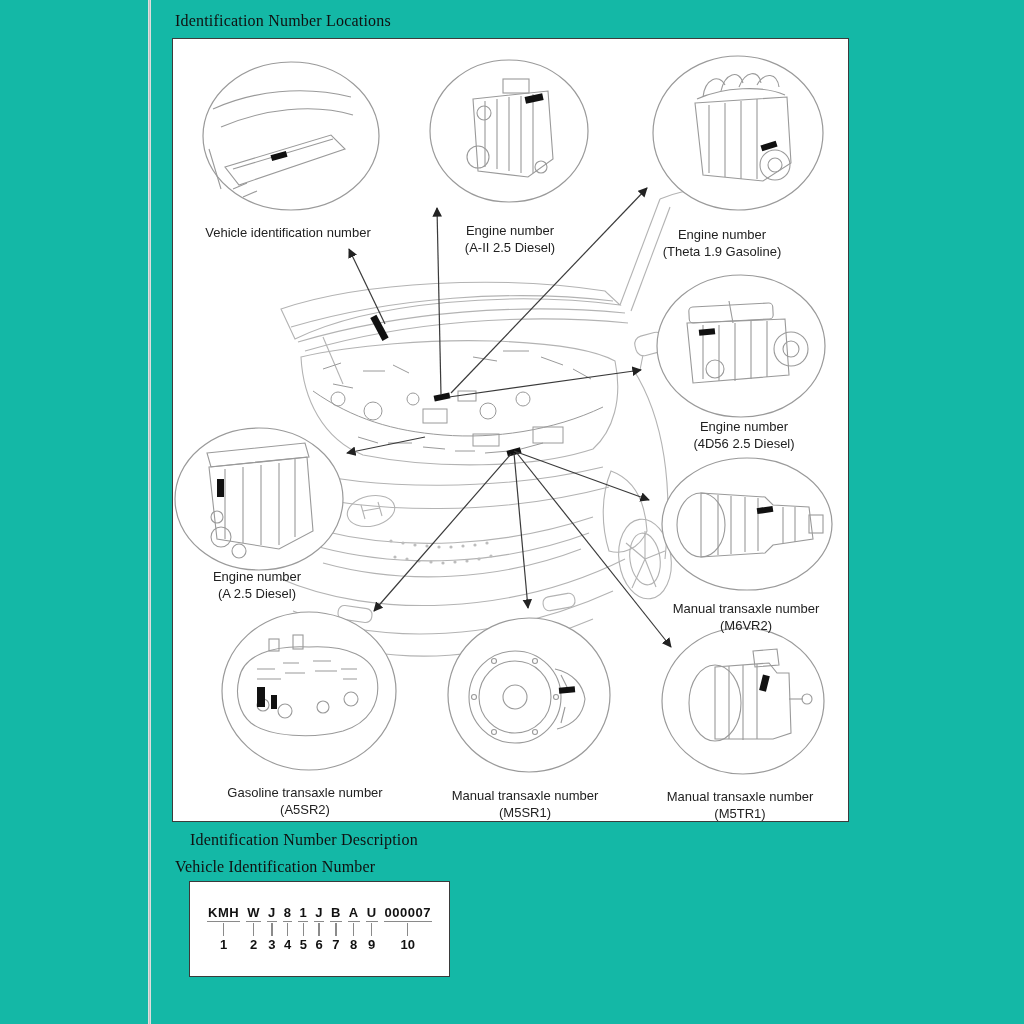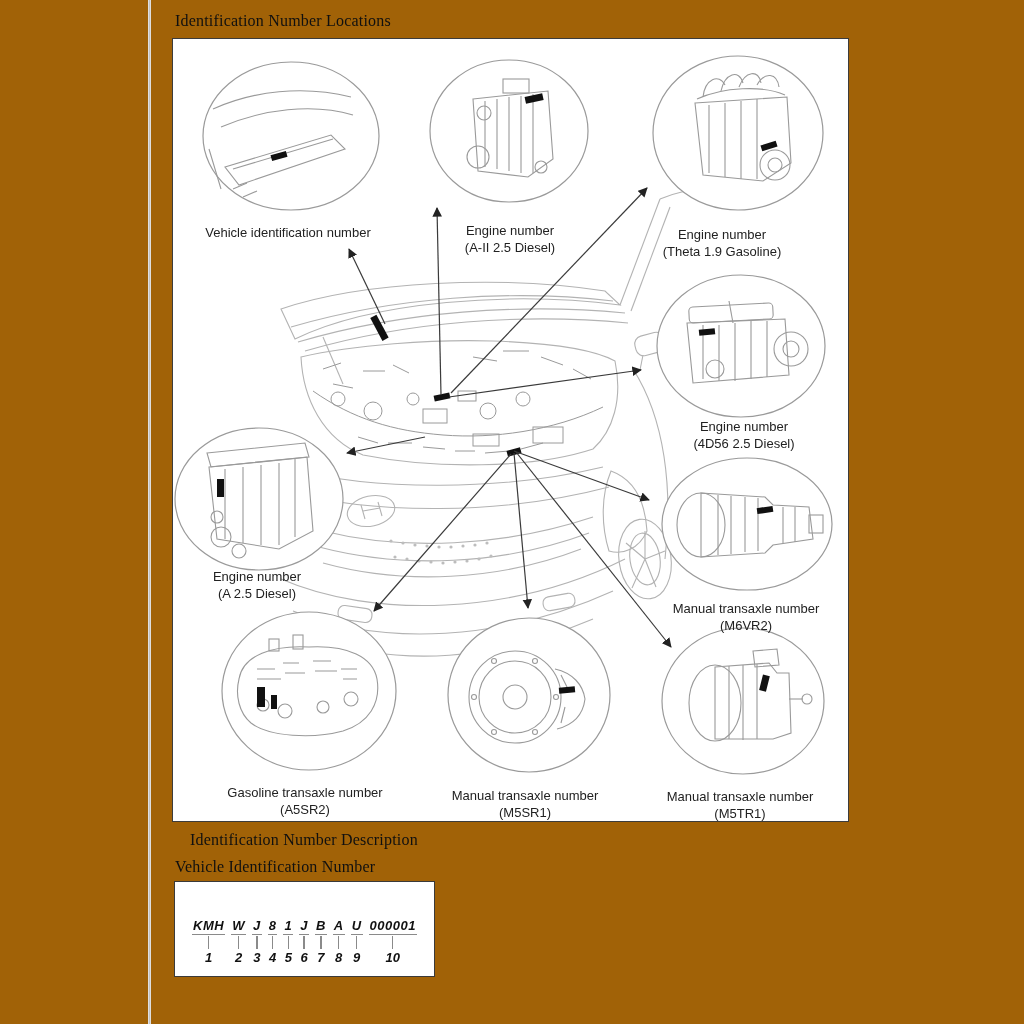--- a/index.html
+++ b/index.html
@@ -1,29 +1,29 @@
 <!DOCTYPE html>
 <html><head>
 <meta charset="utf-8">
 <style>
   html,body{margin:0;padding:0;background:#fff;}
-  #page{position:relative;width:1024px;height:1024px;background:#a16207;overflow:hidden;
+  #page{position:relative;width:1024px;height:1024px;background:#14b8a6;overflow:hidden;
         font-family:"Liberation Sans",sans-serif;color:#1a1a1a;}
   .page-edge{position:absolute;top:0;bottom:0;width:3px;
              background:linear-gradient(to right,#eee,#c2c2c2,#ececec);}
   .serif-heading{position:absolute;font-family:"Liberation Serif",serif;font-size:16px;
                  color:#101010;white-space:nowrap;letter-spacing:.2px;}
   #figure-box{position:absolute;left:172px;top:38px;width:677px;height:784px;
               border:1px solid #3c3c3c;box-sizing:border-box;background:#fff;}
   #figure-box svg{display:block;}
   .callout-label{position:absolute;transform:translateX(-50%);text-align:center;
                  font-size:13px;line-height:17px;color:#222;white-space:nowrap;}
-  #vin-box{position:absolute;left:174px;top:881px;width:261px;height:96px;
+  #vin-box{position:absolute;left:189px;top:881px;width:261px;height:96px;
            border:1.5px solid #3a3a3a;box-sizing:border-box;background:#fff;
-           display:flex;align-items:center;justify-content:center;font-style:italic;}
+           display:flex;align-items:flex-start;justify-content:center;}
   #vin-row{display:flex;gap:6px;margin-top:24px;}
   .vin-seg{display:flex;flex-direction:column;align-items:center;}
   .vin-char{font-weight:bold;font-size:13px;letter-spacing:.5px;color:#111;
             border-bottom:1.5px solid #8a8a8a;padding:0 1px 1px 1px;line-height:14px;}
   .vin-tick{width:1.5px;height:13px;background:#8a8a8a;margin-top:1px;}
   .vin-pos{font-weight:bold;font-size:13px;color:#111;margin-top:2px;line-height:13px;}
 </style>
 </head>
 <body>
 
@@ -321,21 +321,21 @@
         <div class="vin-char">A</div>
         <div class="vin-tick"></div>
         <div class="vin-pos">8</div>
       </div>
       <div class="vin-seg">
         <div class="vin-char">U</div>
         <div class="vin-tick"></div>
         <div class="vin-pos">9</div>
       </div>
       <div class="vin-seg">
-        <div class="vin-char">000001</div>
+        <div class="vin-char">000007</div>
         <div class="vin-tick"></div>
         <div class="vin-pos">10</div>
       </div>
     </div>
   </div>
 
 
 </div>
 
 </body></html>

